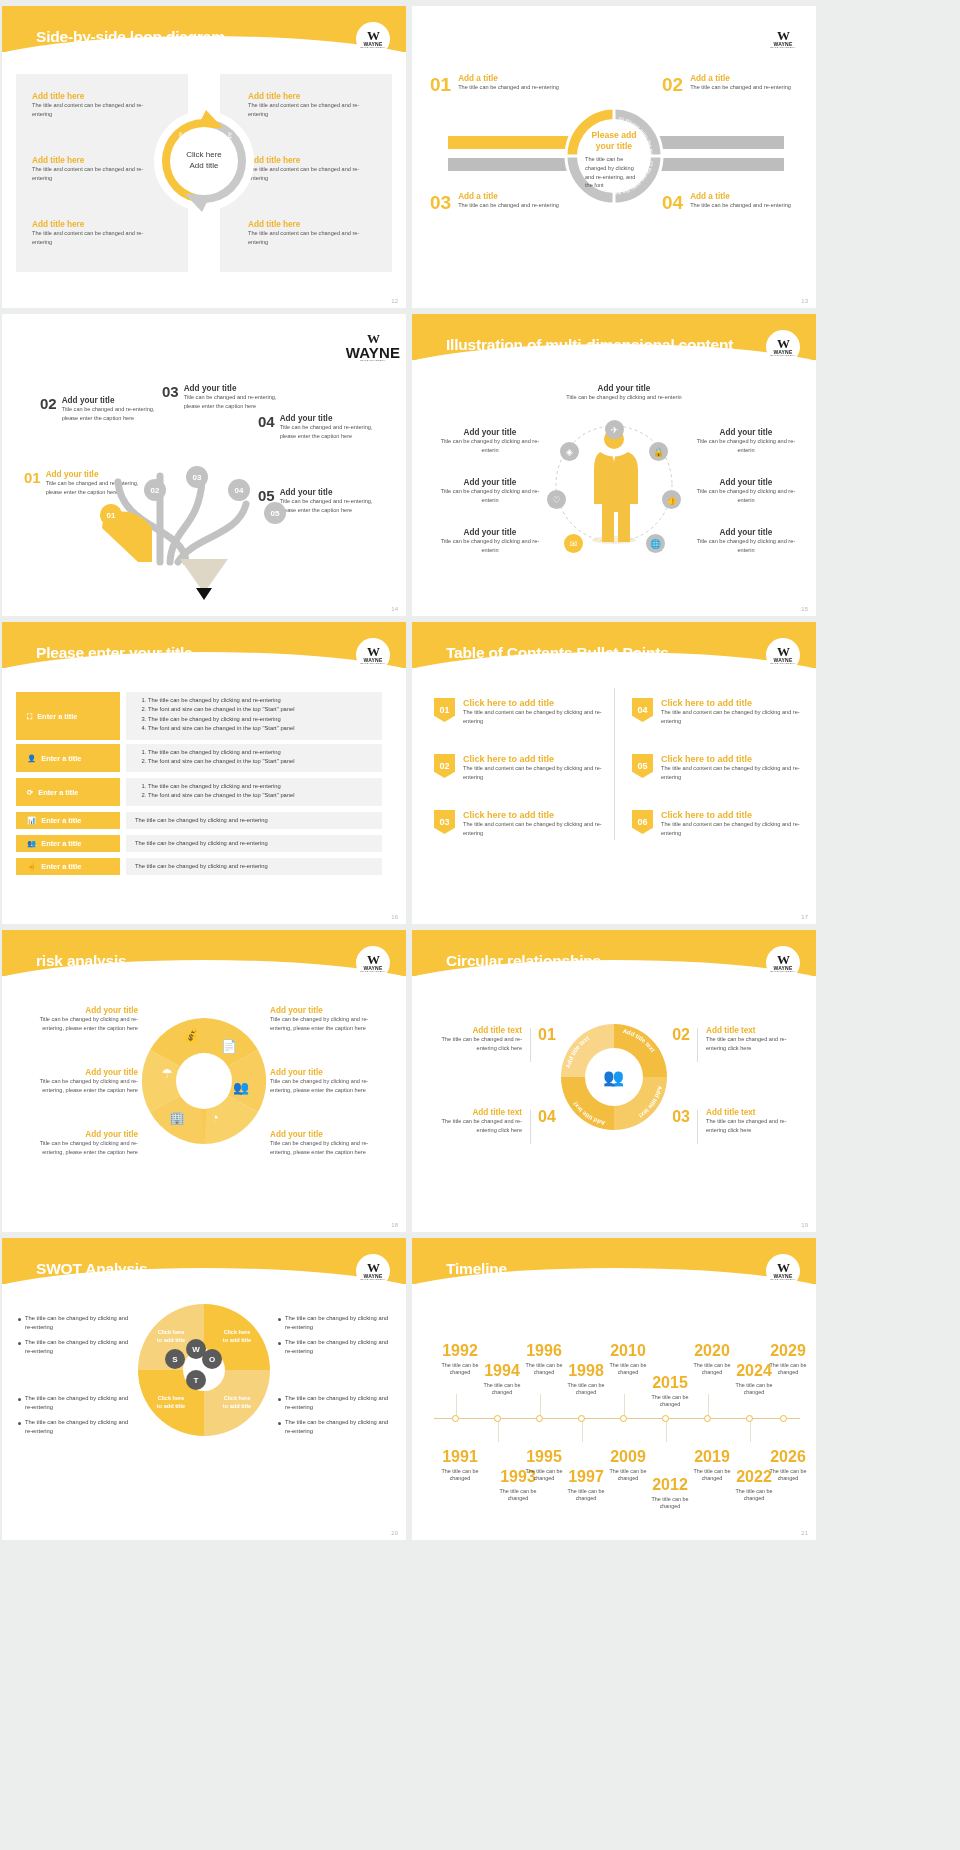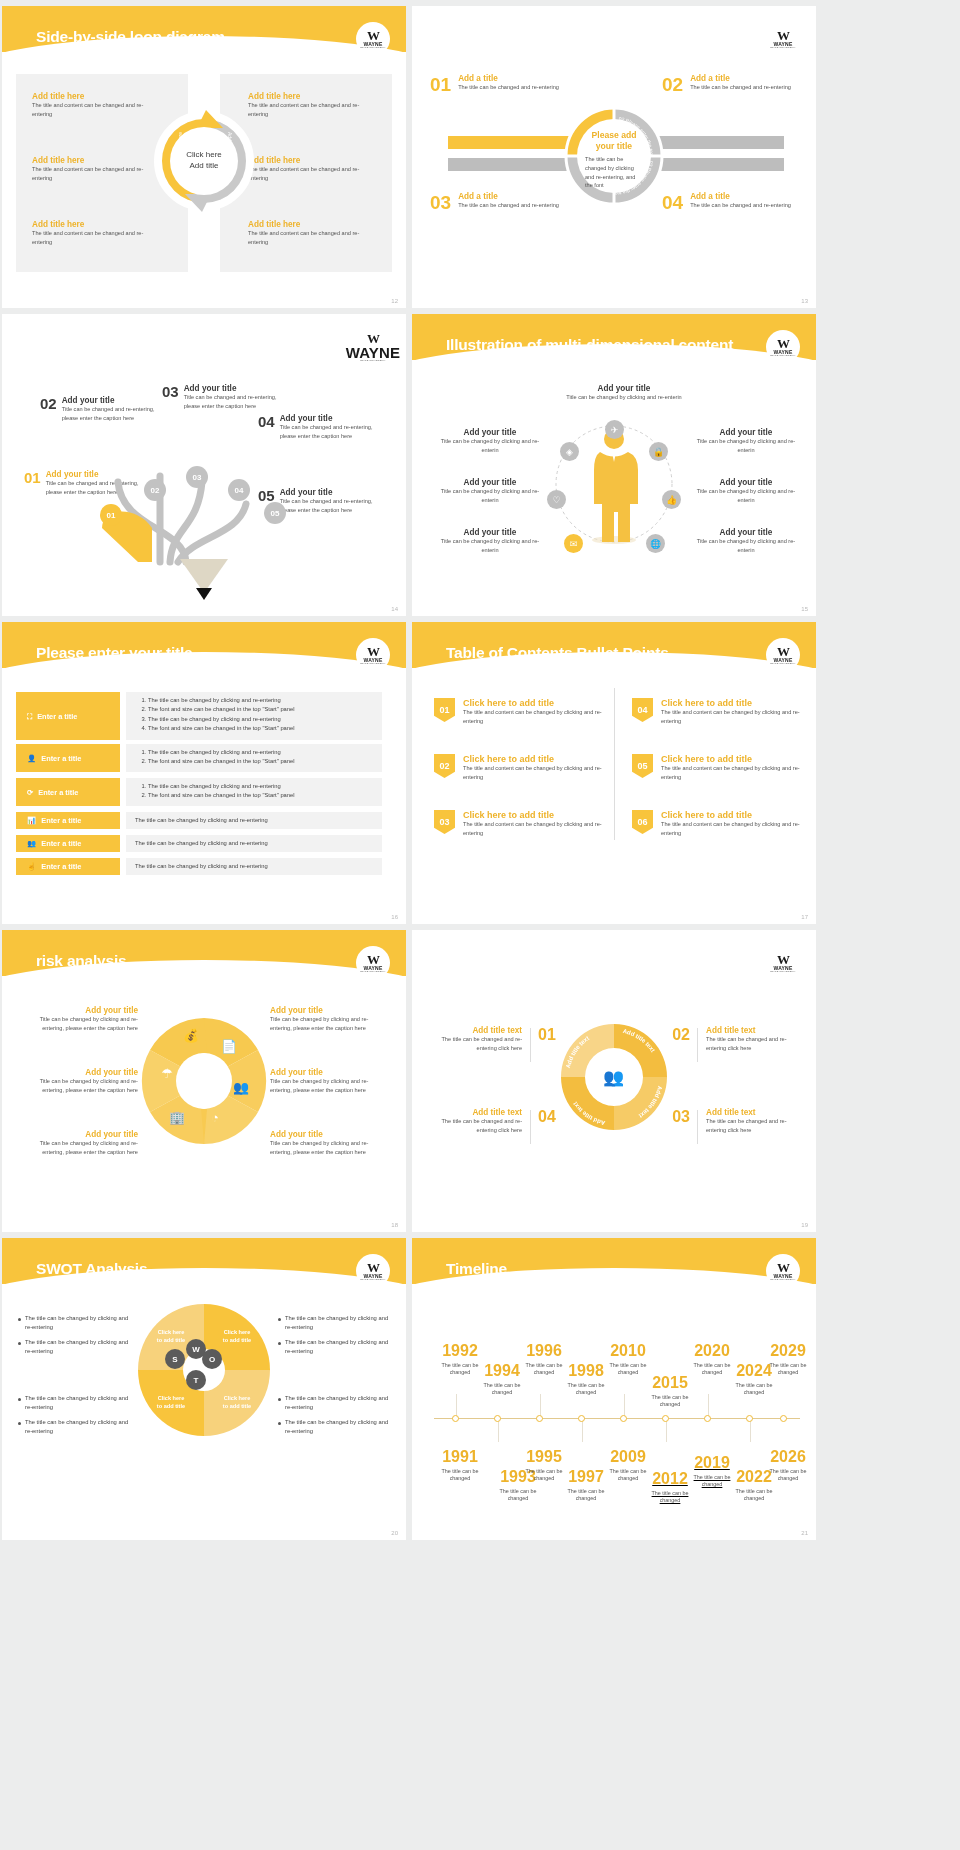--- a/index.html
+++ b/index.html
@@ -629,20 +629,25 @@
             <text x="86" y="116">◔</text>
           <text x="48" y="116">🏢</text>
             <text x="38" y="72">☂</text>
         </g>
       </svg>
     </div>
     <div class="pno">18</div>
   </div>
 
   <div class="slide s19">
+    <div class="band">
+      <div class="fill"></div>
+        <div class="curve"></div>
+      <h2>Circular relationships</h2>
+    </div>
     <div class="logo">
       <div class="w">W</div>
       <div class="n">WAYNE</div>
       <div class="s">STATE UNIVERSITY</div>
     </div>
     <div class="body">
       <div class="lb" style="left:18px;top:44px;text-align:right;">
         <div class="t-yellow hd">Add title text</div>
         <div class="sm">The title can be changed and re-entering click here</div>
       </div>
@@ -856,25 +861,25 @@
         <div class="ed">The title can be changed</div>
         </div>
       <div class="ev" style="left:148px;top:178px;">
         <div class="yr">1997</div>
         <div class="ed">The title can be changed</div>
         </div>
       <div class="ev" style="left:190px;top:158px;">
         <div class="yr">2009</div>
         <div class="ed">The title can be changed</div>
         </div>
-      <div class="ev" style="left:232px;top:180px;text-decoration:underline;">
+      <div class="ev" style="left:232px;top:186px;">
         <div class="yr">2012</div>
         <div class="ed">The title can be changed</div>
         </div>
-      <div class="ev" style="left:274px;top:164px;text-decoration:underline;">
+      <div class="ev" style="left:274px;top:158px;">
         <div class="yr">2019</div>
         <div class="ed">The title can be changed</div>
         </div>
       <div class="ev" style="left:316px;top:178px;">
         <div class="yr">2022</div>
         <div class="ed">The title can be changed</div>
         </div>
       <div class="ev" style="left:350px;top:158px;">
         <div class="yr">2026</div>
         <div class="ed">The title can be changed</div>

